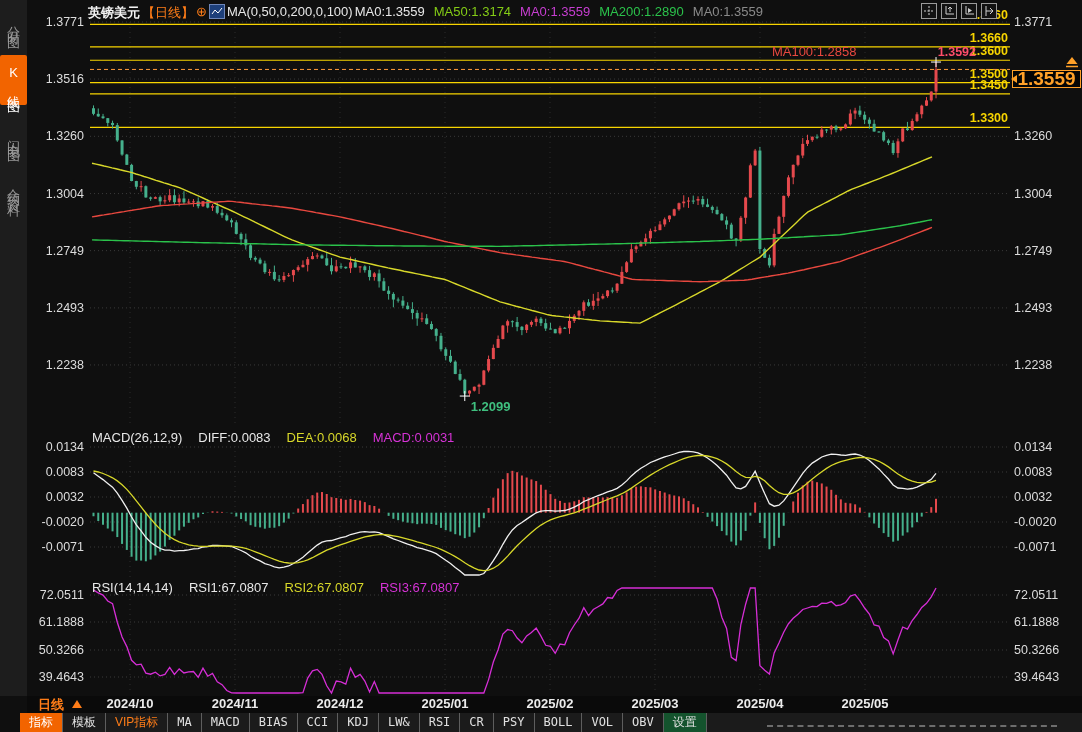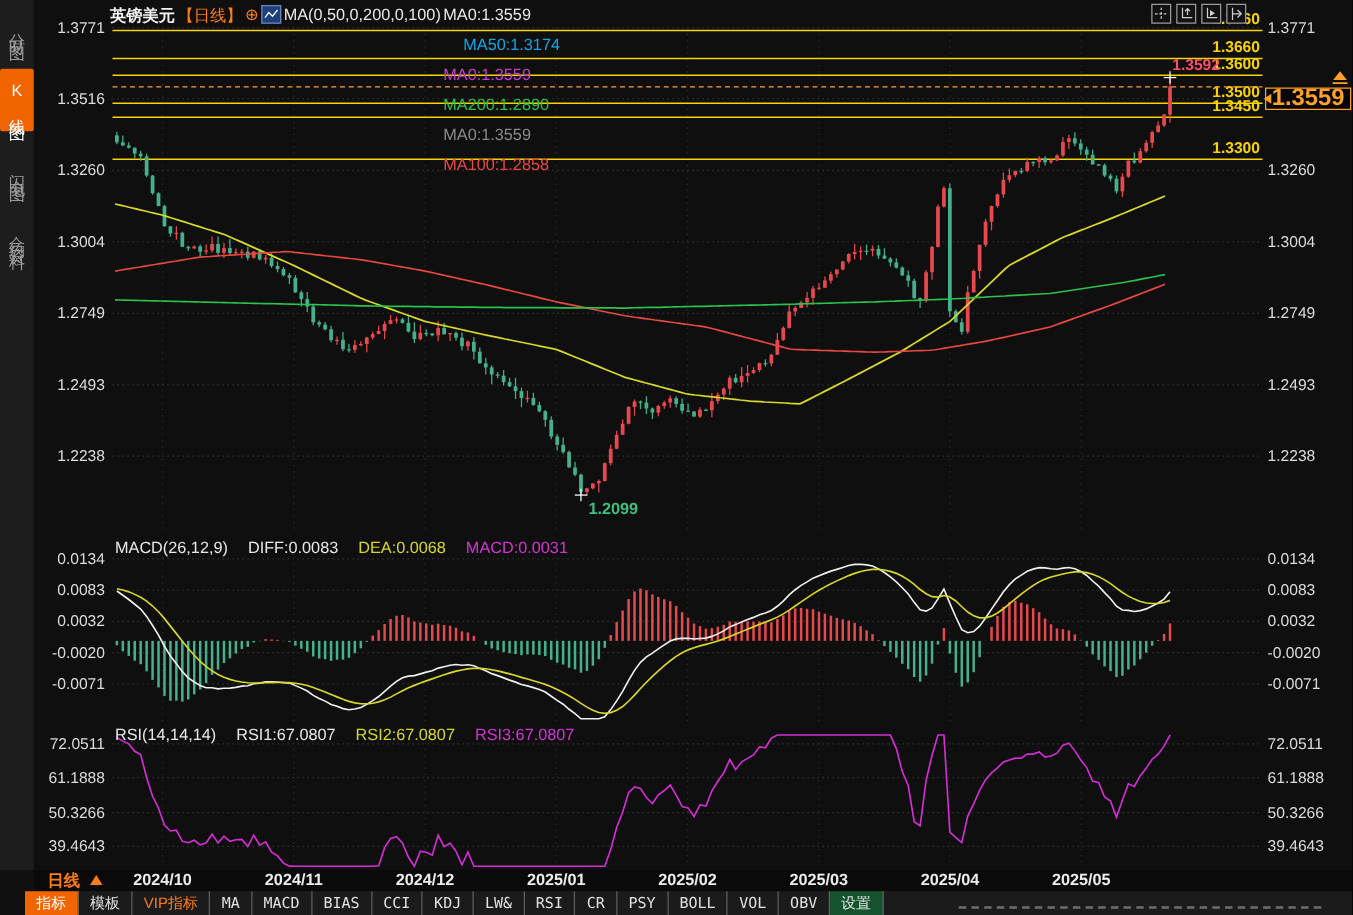--- a/index.html
+++ b/index.html
@@ -12,21 +12,21 @@
             font-size:13px;color:#9a9a9a;padding:10px 2px;cursor:pointer;line-height:23px;}
   .side-tab.active{background:#f26400;color:#fff;border-radius:2px;}
   
   .titlebar{position:absolute;left:88px;top:4px;height:16px;display:flex;align-items:flex-start;gap:2px;
             font-size:13px;color:#e8e8e8;white-space:nowrap;}
   .t-symbol{font-weight:bold;color:#f2f2f2;}
   .t-period{color:#ff7d18;}
   .t-plus{color:#ff7d18;font-size:13px;}
   .t-charticon{width:14px;height:13px;background:#1d3f7a;border:1px solid #6e86b8;display:inline-block;position:relative;}
   .t-charticon svg{position:absolute;left:0;top:0;}
-  #ma-chips{display:flex;gap:9px;flex-direction:column;}
+  #ma-chips{display:flex;gap:9px;}
   
   .top-icons{position:absolute;left:921px;top:3px;display:flex;gap:4px;}
   .icon-btn{width:14px;height:14px;border:1px solid #9a9a9a;background:#121212;display:flex;align-items:center;justify-content:center;cursor:pointer;}
   
   .pane-header{position:absolute;height:14px;display:flex;gap:16px;font-size:13px;color:#e8e8e8;white-space:nowrap;}
   
   .price-tag{position:absolute;left:1012px;top:70px;width:67px;height:16px;border:1px solid #ffa028;background:#050505;
              color:#ffa028;font-size:19px;font-weight:bold;text-align:center;line-height:16px;}
   .price-tag::before{content:"";position:absolute;left:-6px;top:4px;border:4px solid transparent;border-right:6px solid #ffa028;}
   
@@ -708,25 +708,25 @@
     <span class="t-period">【日线】</span>
     <span class="t-plus">⊕</span>
     <span class="t-charticon">
       <svg width="14" height="13">
           <polyline points="2,9 5,5 8,8 12,3" fill="none" stroke="#fff" stroke-width="1"></polyline>
         </svg>
     </span>
     <span>MA(0,50,0,200,0,100)</span>
     <span id="ma-chips">
         <span style="color: rgb(232, 232, 232);">MA0:1.3559</span>
-        <span style="color: #0ea5e9; margin-left: 16px;">MA50:1.3174</span>
+        <span style="color: #84cc16;">MA50:1.3174</span>
         <span style="color: rgb(199, 62, 209);">MA0:1.3559</span>
         <span style="color: rgb(43, 194, 75);">MA200:1.2890</span>
         <span style="color: rgb(138, 138, 138);">MA0:1.3559</span>
-        <span style="color: rgb(232, 72, 63);">MA100:1.2858</span>
+        <span style="color: rgb(232, 72, 63); margin-top: 40px;">MA100:1.2858</span>
       </span>
   </div>
 
   <div class="top-icons">
     <div class="icon-btn">
       <svg width="10" height="10">
           <line x1="5" y1="0" x2="5" y2="10" stroke="#cfcfcf" stroke-dasharray="2 1.5"></line>
           <line x1="0" y1="5" x2="10" y2="5" stroke="#cfcfcf" stroke-dasharray="2 1.5"></line>
         </svg>
     </div>

